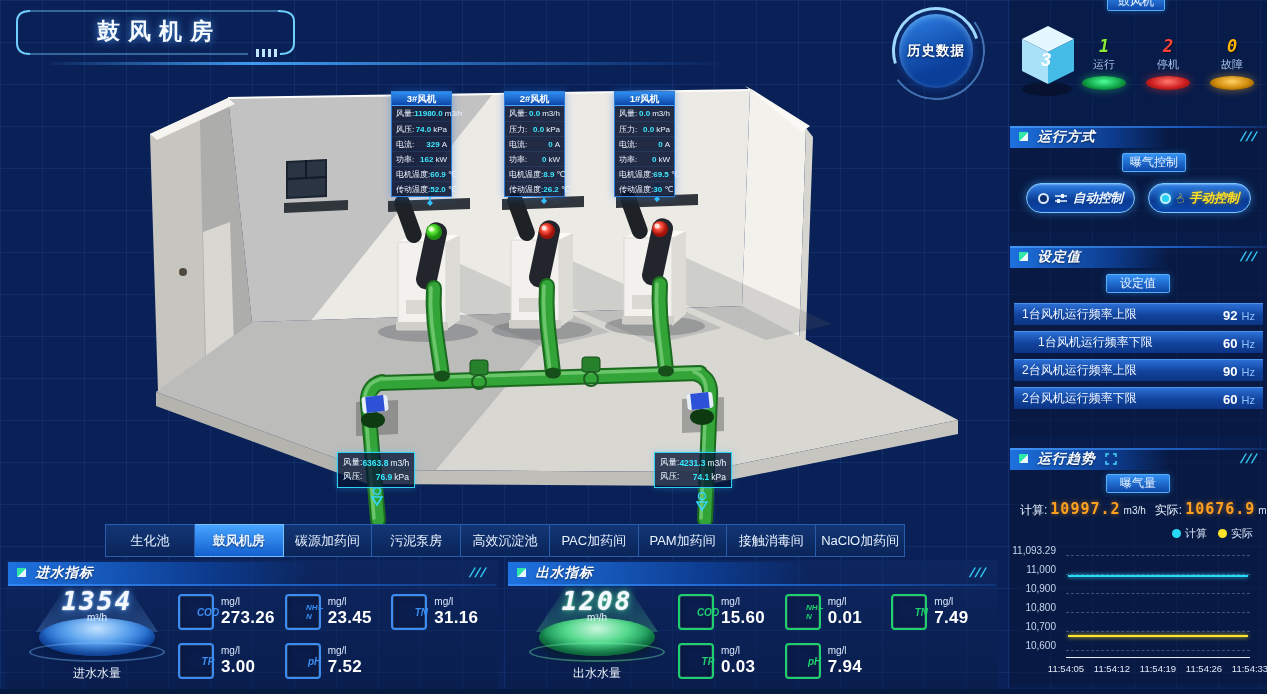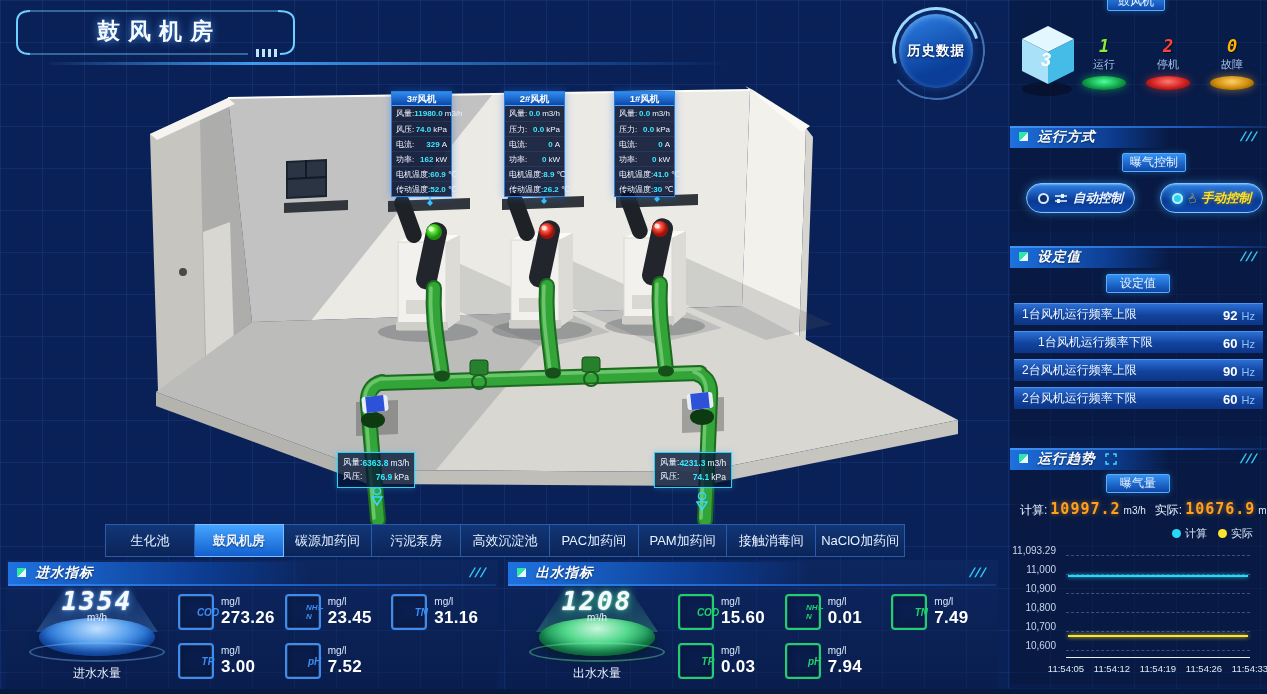--- a/index.html
+++ b/index.html
@@ -94,21 +94,21 @@
 .st-green .st-base { background:radial-gradient(ellipse at 50% 40%,#4dff9a,#0fa448 55%,#06411f);
   box-shadow:0 0 8px rgba(30,220,110,.5); }
 .st-red .st-base { background:radial-gradient(ellipse at 50% 40%,#ff7a6e,#d01f1f 55%,#57100e);
   box-shadow:0 0 8px rgba(255,60,50,.5); }
 .st-amber .st-base { background:radial-gradient(ellipse at 50% 40%,#ffd166,#cf8a0a 55%,#5c3a02);
   box-shadow:0 0 8px rgba(255,180,40,.5); }
 
 .pill-row { position:absolute; left:0; right:0; top:183px; display:flex; justify-content:center; gap:13px; }
 .pill { height:30px; padding:0 11px; border-radius:16px; display:flex; align-items:center; gap:5px;
   background:linear-gradient(180deg,#2f82ea,#0a3a92 60%,#0d47ab); border:1px solid #79c7ff;
-  box-shadow:0 0 8px rgba(60,160,255,.55), inset 0 1px 2px rgba(255,255,255,.35); cursor:pointer;margin-left:12px; }
+  box-shadow:0 0 8px rgba(60,160,255,.55), inset 0 1px 2px rgba(255,255,255,.35); cursor:pointer; }
 .radio { width:11px; height:11px; border-radius:50%; border:2px solid #dce9fa; background:#0c2f6e; flex:0 0 11px; }
 .radio.on { background:#27d2f7; border-color:#bfeffc; box-shadow:0 0 6px #27d2f7; }
 .pill-label { font-size:12.5px; font-style:italic; font-weight:bold; color:#f2f8ff; white-space:nowrap; }
 .pill-label.yellow { color:#ffe121; text-shadow:0 0 4px rgba(255,200,0,.5); }
 .hand-ico { font-size:13px; color:#ffe121; transform:rotate(-18deg); line-height:1; }
 
 .sp-row { position:absolute; left:4px; right:4px; height:22px;
   background:linear-gradient(180deg,#2c6fd6 0%, #11439c 55%, #0c3585 100%);
   border-top:1px solid #4b92ec; display:flex; align-items:center; justify-content:space-between;
   padding:0 8px; }
@@ -408,21 +408,21 @@
     <div class="bp-row">
         <span>电流:</span>
         <span><b class="bp-val">0</b><span class="bp-unit">A</span></span>
       </div>
     <div class="bp-row">
         <span>功率:</span>
         <span><b class="bp-val">0</b><span class="bp-unit">kW</span></span>
       </div>
     <div class="bp-row">
         <span>电机温度:</span>
-        <span><b class="bp-val">41.0</b><span class="bp-unit">℃</span></span>
+        <span><b class="bp-val">69.5</b><span class="bp-unit">℃</span></span>
       </div>
     <div class="bp-row">
         <span>传动温度:</span>
         <span><b class="bp-val">30</b><span class="bp-unit">℃</span></span>
       </div>
   </div>
 
   <div class="ps" style="left:337px; top:452px;">
     <div class="ps-row">
         <span>风量:</span>

